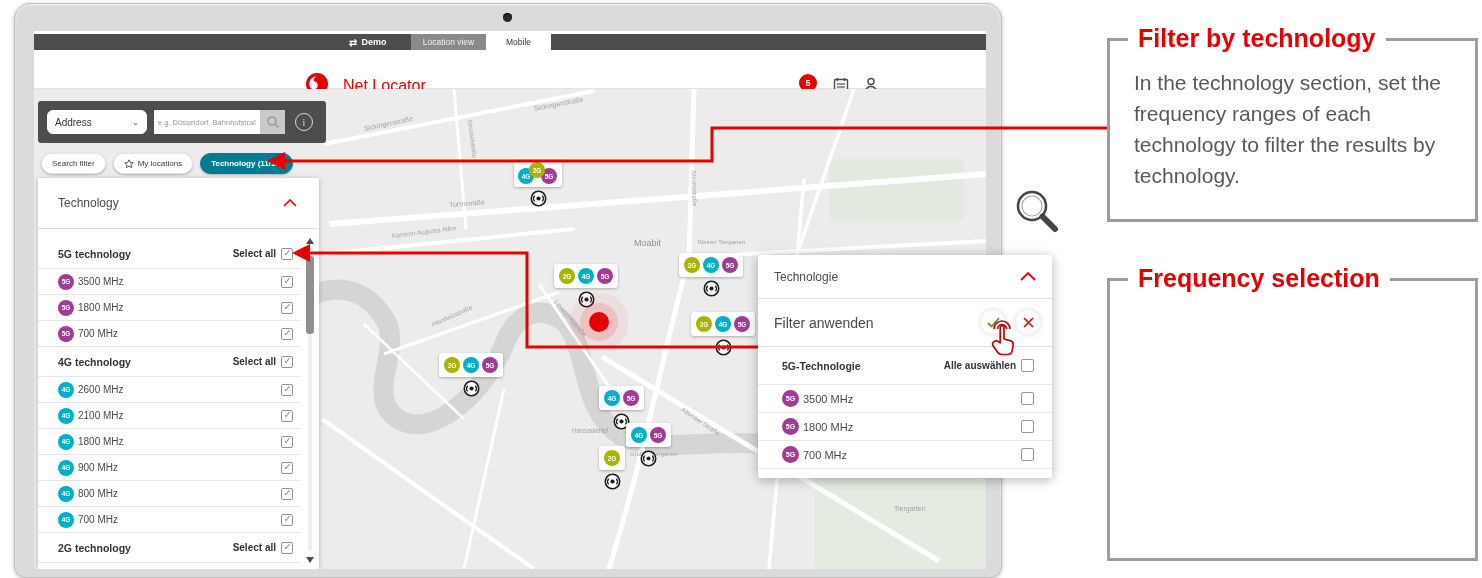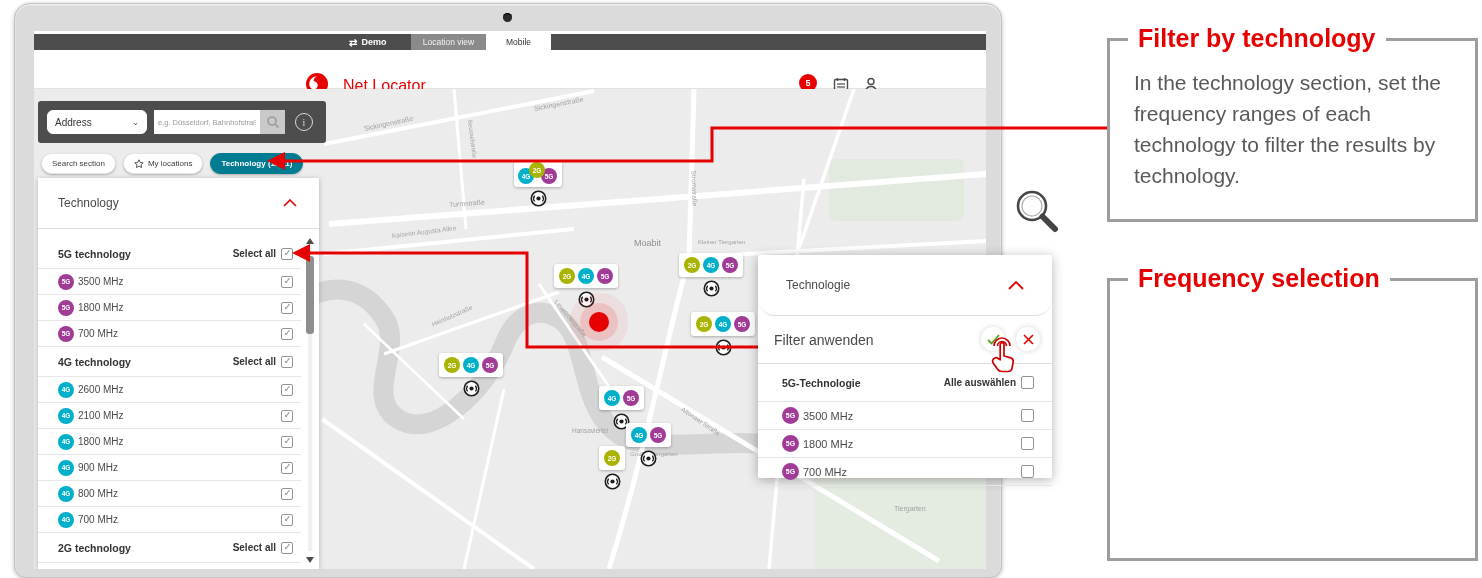--- a/index.html
+++ b/index.html
@@ -89,22 +89,22 @@
   .scrollbar { position:absolute; right:5px; top:60px; width:8px; bottom:6px; }
   .sb-track { position:absolute; left:2px; top:10px; bottom:12px; width:4px; background:#f0f0f0; }
   .sb-thumb { position:absolute; left:0; top:18px; width:8px; height:78px; background:#8f8f8f; border-radius:3px; }
   .sb-arrow { position:absolute; left:0; width:0; height:0; border-left:4px solid transparent; border-right:4px solid transparent; }
   .sb-arrow.up { top:0; border-bottom:6px solid #4d4d4d; }
   .sb-arrow.down { bottom:0; border-top:6px solid #4d4d4d; }
 
   
   .popup { position:absolute; left:758px; top:255px; width:294px; height:223px; background:#fff; z-index:60;
            border-radius:2px; box-shadow:0 2px 12px rgba(0,0,0,.3); }
-  .popup-head { height:61px; border-bottom:1px solid #ddd; display:flex; align-items:center; justify-content:space-between;
-                padding:0 28px;border-radius:17px; }
+  .popup-head { height:44px; border-bottom:1px solid #ddd; display:flex; align-items:center; justify-content:space-between;
+                padding:0 16px; }
   .popup-title { font-size:12px; color:#4a4a4a; }
   .apply-row { height:48px; border-bottom:1px solid #ddd; display:flex; align-items:center; padding:0 16px; position:relative; }
   .apply-label { font-size:14px; color:#4a4a4a; }
   .circle-btn { width:26px; height:26px; border-radius:50%; background:#fff; border:1px solid #efefef;
                 box-shadow:0 0 5px rgba(0,0,0,.12); display:flex; align-items:center; justify-content:center; position:absolute; top:10px; }
   .circle-btn.ok { left:222px; } .circle-btn.no { left:257px; }
   .hand { position:absolute; left:228px; top:20px; z-index:3; }
   .popup .sec { height:38px; padding:0 18px 0 24px; }
   .popup .sec-selectall { font-size:10px; }
   .popup .freq-row { height:28px; padding:0 18px 0 24px; }
@@ -317,21 +317,21 @@
         <svg width="14" height="14" viewBox="0 0 14 14">
           <circle cx="6" cy="6" r="4" fill="none" stroke="#9b9b9b" stroke-width="1.6"></circle>
           <line x1="9" y1="9" x2="12.5" y2="12.5" stroke="#9b9b9b" stroke-width="1.6"></line>
         </svg>
       </button>
       <button class="info-btn">i</button>
     </div>
 
     <div class="pills">
       <div class="pill">
-        <span>Search section</span>
+        <span>Search filter</span>
       </div>
       <div class="pill">
         <svg width="10" height="10" viewBox="0 0 12 12">
           <path d="M6 1l1.5 3.2 3.5.4-2.6 2.3.7 3.4L6 8.6 2.9 10.3l.7-3.4L1 4.6l3.5-.4z" fill="none" stroke="#3a3a3a" stroke-width="1"></path>
         </svg>
         <span>My locations</span>
       </div>
       <div class="pill active">
         <span>Technology (11/11)</span>
       </div>

